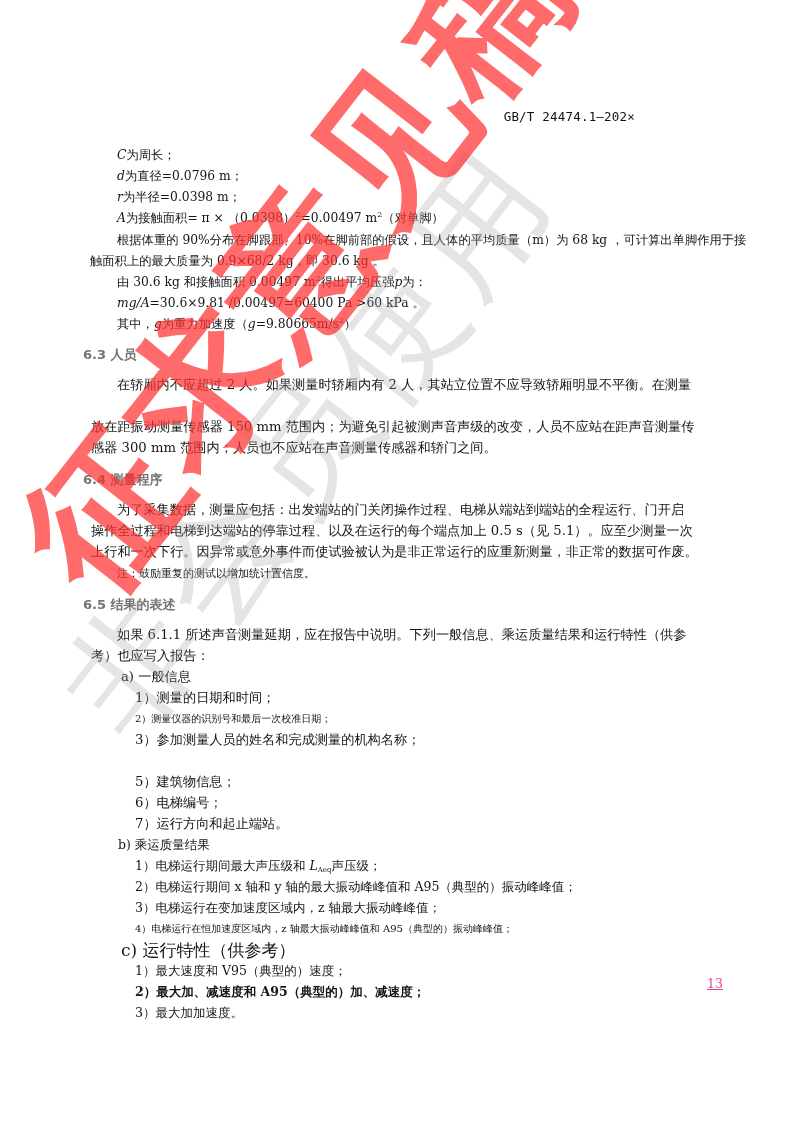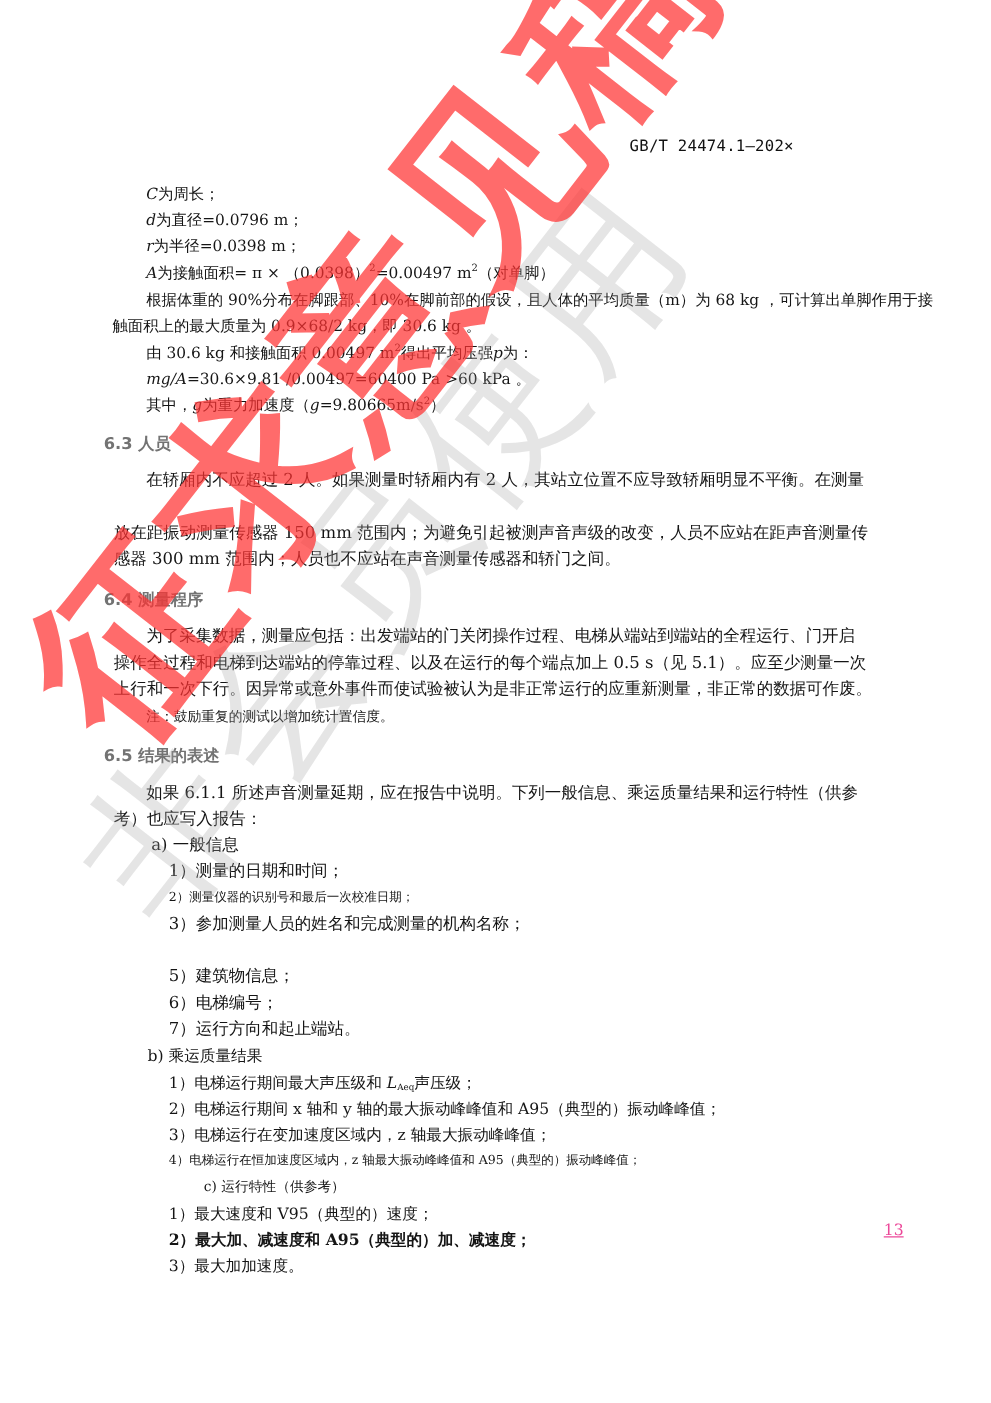--- a/index.html
+++ b/index.html
@@ -65,21 +65,21 @@
   <div class="ln" style="left:135px; top:774px; font-size:13.2px;">5）建筑物信息；</div>
   <div class="ln" style="left:135px; top:795px; font-size:13.2px;">6）电梯编号；</div>
   <div class="ln" style="left:135px; top:816px; font-size:13.2px;">7）运行方向和起止端站。</div>
 
   <div class="ln" style="left:118px; top:837px; font-size:12.5px;">b) 乘运质量结果</div>
   <div class="ln" style="left:135px; top:858px; font-size:12.5px;"><span>1）电梯运行期间最大声压级和 </span><i>L</i><sub>Aeq</sub><span>声压级；</span></div>
   <div class="ln" style="left:135px; top:879px; font-size:12.5px;">2）电梯运行期间 x 轴和 y 轴的最大振动峰峰值和 A95（典型的）振动峰峰值；</div>
   <div class="ln" style="left:135px; top:900px; font-size:12.5px;">3）电梯运行在变加速度区域内，z 轴最大振动峰峰值；</div>
   <div class="ln" style="left:135px; top:921px; font-size:10px;">4）电梯运行在恒加速度区域内，z 轴最大振动峰峰值和 A95（典型的）振动峰峰值；</div>
 
-  <div class="ln" style="left:121px; top:942px; font-size:11px;margin-left:42px;">c)  运行特性（供参考）</div>
+  <div class="ln" style="left:121px; top:942px; font-size:17px;">c)  运行特性（供参考）</div>
   <div class="ln" style="left:135px; top:963px; font-size:12.5px;">1）最大速度和 V95（典型的）速度；</div>
   <div class="ln" style="left:135px; top:984px; font-size:12.5px;font-weight:bold;">2）最大加、减速度和 A95（典型的）加、减速度；</div>
   <div class="ln" style="left:135px; top:1005px; font-size:12.5px;">3）最大加加速度。</div>
 
   <div class="pgno">13</div>
 
   <div class="wm wm-gray">非会员使用</div>
   <div class="wm wm-red">征求意见稿</div>
 </div>
 

